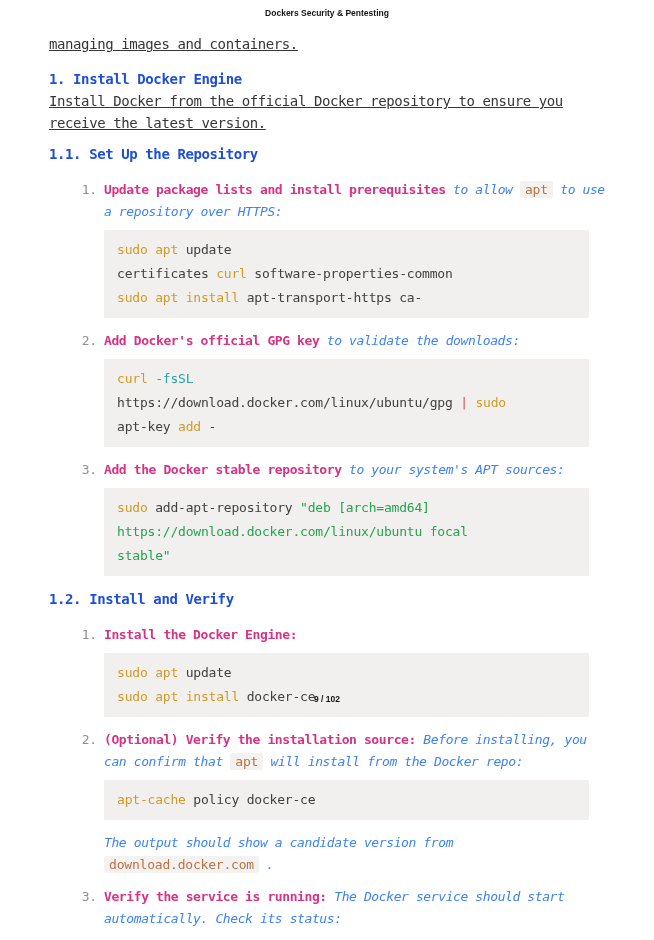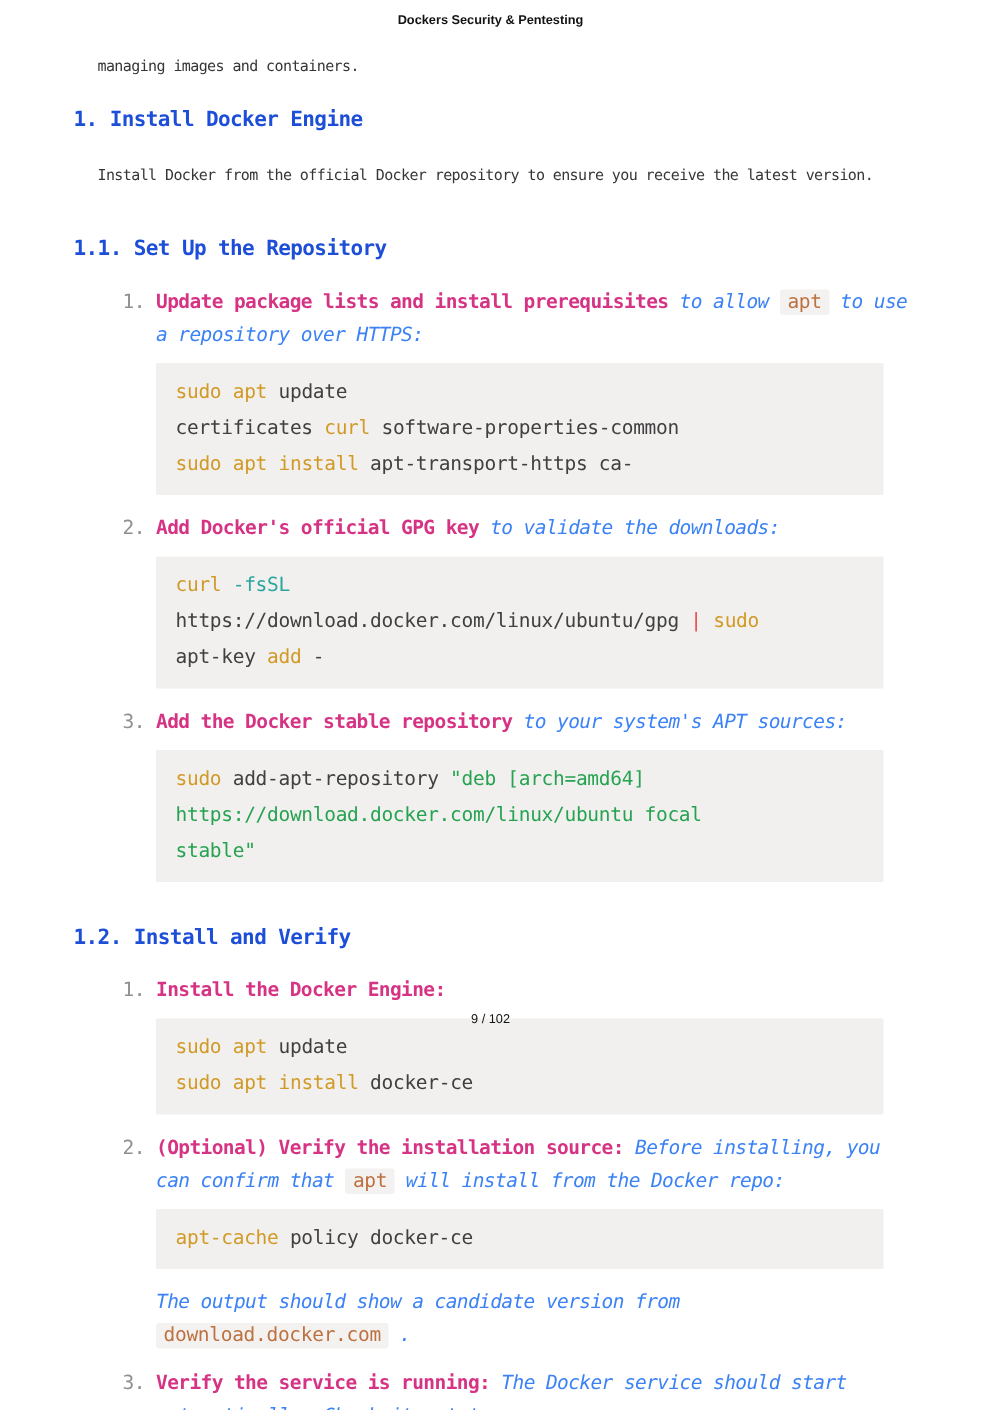--- a/index.html
+++ b/index.html
@@ -15,29 +15,30 @@
     padding:2px 49px 0 49px;
   }
   .doc-header {
     text-align:center;
     font-family:"Liberation Sans", sans-serif;
     font-size:8.5px; font-weight:bold; color:#141414;
     padding-top:6px; margin:0 0 15px 0;
     letter-spacing:0;
   }
   .body-text {
-    font-size:10px; line-height:22px; letter-spacing:-0.4px;
-    margin:16px;
+    font-size:14px; line-height:22px; letter-spacing:-0.4px;
+    margin:0;
+    text-decoration:underline;
   }
   .intro { margin-bottom:13px; }
   h2.sec-heading, h3.sub-heading {
     color:#1d4ed8; font-size:14px; line-height:22px;
     letter-spacing:-0.4px; font-weight:bold; margin:0;
   }
-  h3.sub-heading { margin-top:26px; }
+  h3.sub-heading { margin-top:9px; }
   ol.step-list {
     margin:14px 0 0 0; padding:0 0 0 55px;
   }
   ol.step-list > li {
     font-size:13px; line-height:22px; letter-spacing:-0.4px;
     margin:0 0 10px 0; padding-left:0;
   }
   ol.step-list > li::marker { color:#8f8f8f; }
   .seg-strong { color:#d63384; font-weight:bold; }
   .seg-plain { color:#3b82f6;font-style:italic; }
@@ -54,24 +55,24 @@
     border-radius:1px;
   }
   .code-line { white-space:pre; }
   .tok-d { color:#404040; }
   .tok-k { color:#d19a26; }
   .tok-t { color:#29a69e; }
   .tok-g { color:#26a351; }
   .tok-r { color:#e74c4c; }
   .after-para { margin-top:1px; }
   .doc-footer {
-    position:absolute; left:0; right:0; bottom:24px;
+    position:absolute; left:0; right:0; bottom:4px;
     text-align:center;
     font-family:"Liberation Sans", sans-serif;
-    font-size:8.5px; font-weight:normal; color:#141414;
+    font-size:8.5px; font-weight:bold; color:#141414;
   }
 </style>
 </head>
 <body>
 
 <div class="page">
 
   <div class="doc-header">Dockers Security &amp; Pentesting</div>
 
   <p class="body-text intro">managing images and containers.</p>

